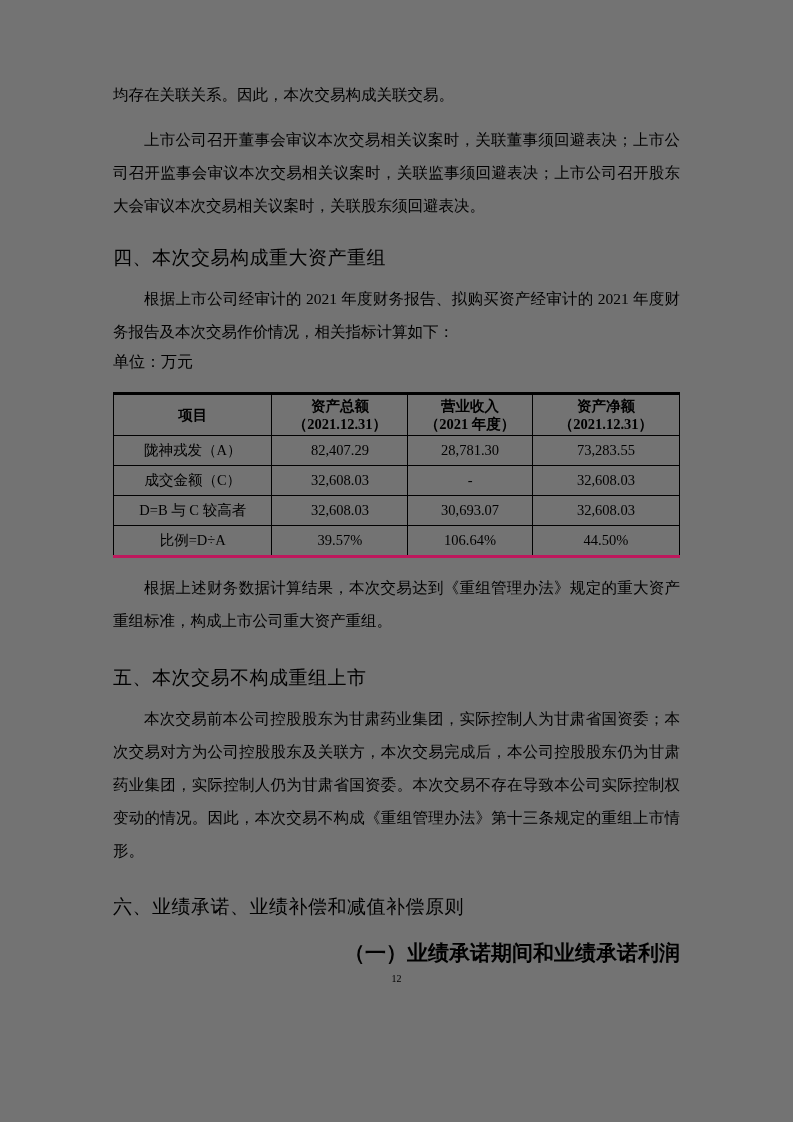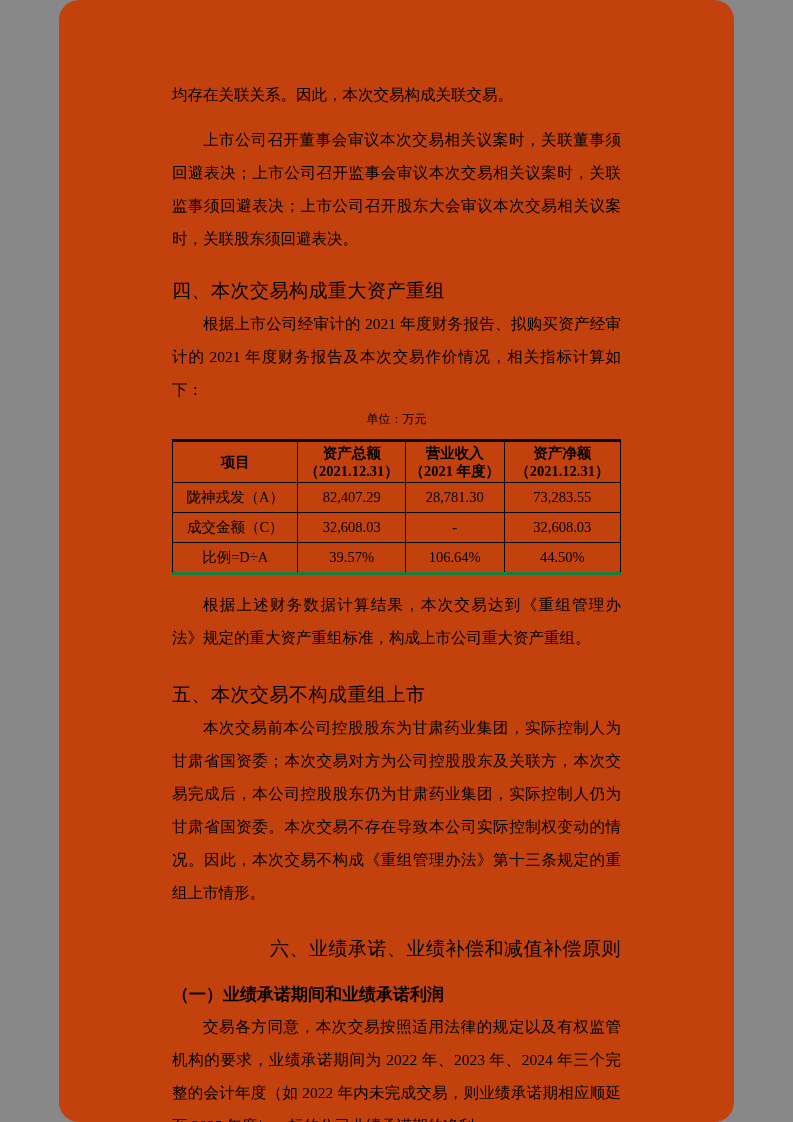--- a/index.html
+++ b/index.html
@@ -1,27 +1,26 @@
 <!DOCTYPE html>
 <html><head>
 <meta charset="utf-8">
 <style>
   html, body { margin: 0; padding: 0; background: #888; }
   .page {
     position: relative;
-    width: 675px;
+    width: 793px;
     height: 1122px;
     margin: 0 auto;
-    background: #c2410c;
+    background: #737373;
     box-sizing: border-box;
     padding: 78px 113px 0 113px;
     font-family: "Liberation Serif", "DejaVu Serif", serif;
     color: #000000;
     overflow: hidden;
-    border-radius: 20px;
   }
   .para {
     margin: 0;
     font-size: 15.5px;
     line-height: 33px;
     text-align: justify;
     text-justify: inter-ideograph;
   }
   .indent { text-indent: 31px; }
   .para + .para { margin-top: 12px; }
@@ -32,37 +31,38 @@
     font-weight: normal;
     font-size: 19px;
     line-height: 27px;
     letter-spacing: 0.5px;
   }
   h3.sub-heading {
     margin: 0;
     margin-top: 20px;
     font-family: "Liberation Sans", "DejaVu Sans", sans-serif;
     font-weight: bold;
-    font-size: 17px;
+    font-size: 21px;
     line-height: 25px;
+    text-align: right;
   }
-  .after-heading { margin-top: 3px; }
+  .after-heading { margin-top: 11px; }
   .unit-line {
     margin: 0;
     margin-top: 3px;
-    font-size: 12px;
+    font-size: 16px;
     line-height: 21px;
-    text-align: center;
+    text-align: left;
   }
   table.fin-table {
     width: 100%;
-    margin-top: 9px;
+    margin-top: 20px;
     border-collapse: collapse;
     border-top: 3px solid #000;
-    border-bottom: 3px solid #15803d;
+    border-bottom: 3px solid #be185d;
   }
   table.fin-table th, table.fin-table td {
     border: 1px solid #000;
     text-align: center;
     vertical-align: middle;
     padding: 2px 2px;
     font-size: 14.5px;
   }
   table.fin-table th {
     font-weight: bold;
@@ -134,35 +134,40 @@
         <td>28,781.30</td>
         <td>73,283.55</td>
       </tr>
       <tr>
         <td>成交金额（C）</td>
         <td>32,608.03</td>
         <td>-</td>
         <td>32,608.03</td>
       </tr>
       <tr>
+        <td>D=B 与 C 较高者</td>
+        <td>32,608.03</td>
+        <td>30,693.07</td>
+        <td>32,608.03</td>
+      </tr>
+      <tr>
         <td>比例=D÷A</td>
         <td>39.57%</td>
         <td>106.64%</td>
         <td>44.50%</td>
       </tr>
     </tbody>
   </table>
 
   <p class="para indent" style="margin-top:13px;">根据上述财务数据计算结果，本次交易达到《重组管理办法》规定的重大资产重组标准，构成上市公司重大资产重组。</p>
 
   <h2 class="sec-heading" style="margin-top:27px;">五、本次交易不构成重组上市</h2>
 
   <p class="para indent after-heading">本次交易前本公司控股股东为甘肃药业集团，实际控制人为甘肃省国资委；本次交易对方为公司控股股东及关联方，本次交易完成后，本公司控股股东仍为甘肃药业集团，实际控制人仍为甘肃省国资委。本次交易不存在导致本公司实际控制权变动的情况。因此，本次交易不构成《重组管理办法》第十三条规定的重组上市情形。</p>
 
-  <h2 class="sec-heading" style="margin-top:26px;text-align:right;">六、业绩承诺、业绩补偿和减值补偿原则</h2>
+  <h2 class="sec-heading" style="margin-top:26px;">六、业绩承诺、业绩补偿和减值补偿原则</h2>
 
   <h3 class="sub-heading">（一）业绩承诺期间和业绩承诺利润</h3>
 
-  <p class="para indent after-heading">交易各方同意，本次交易按照适用法律的规定以及有权监管机构的要求，业绩承诺期间为 2022 年、2023 年、2024 年三个完整的会计年度（如 2022 年内未完成交易，则业绩承诺期相应顺延至 2025 年度），标的公司业绩承诺期的净利</p>
 
   <p class="page-number">12</p>
 
 </div>
 
 </body></html>

